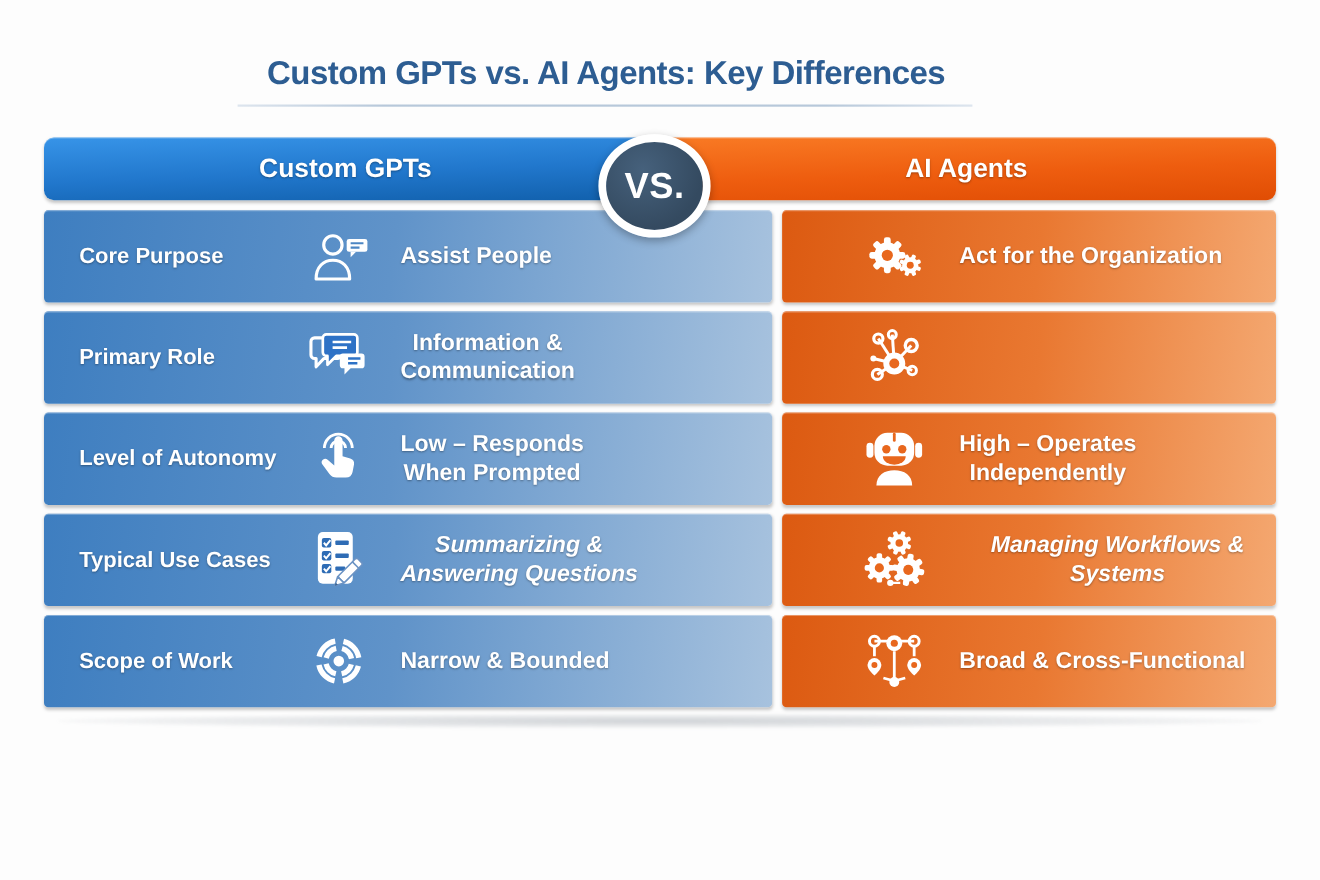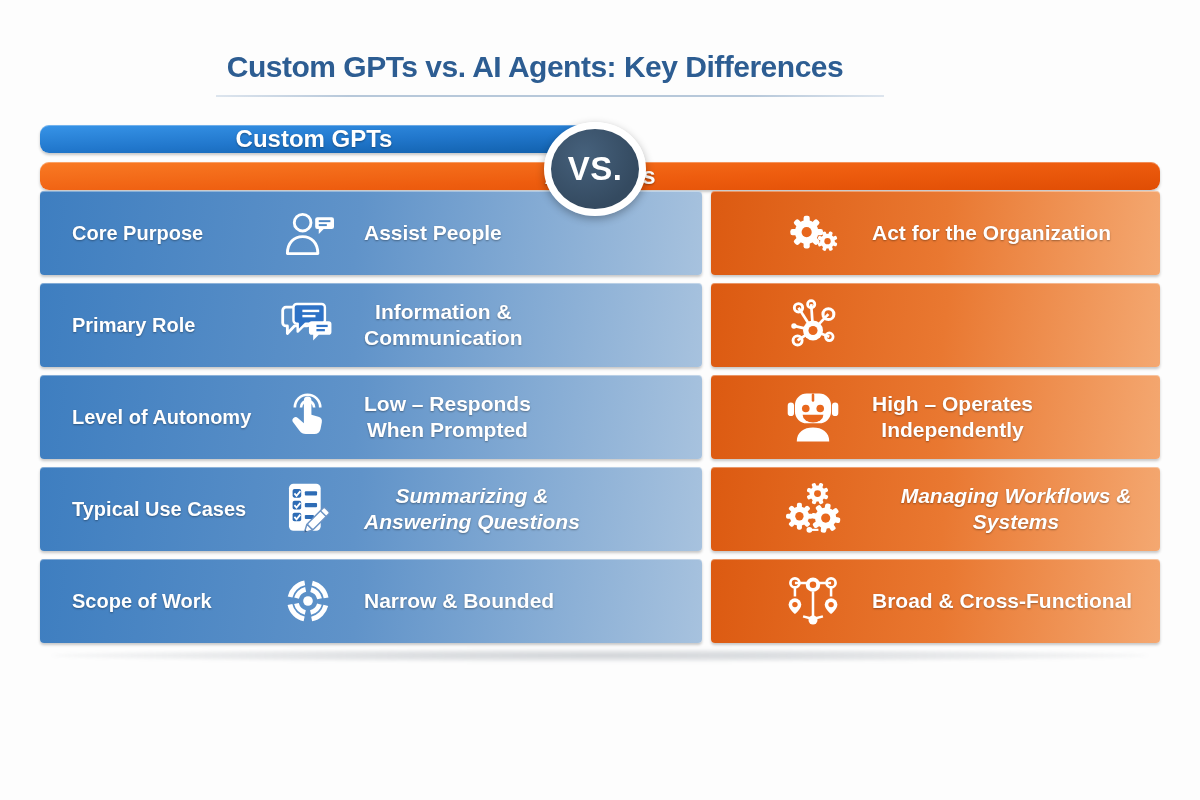--- a/index.html
+++ b/index.html
@@ -1,29 +1,29 @@
 <!DOCTYPE html>
 <html><head>
 <meta charset="utf-8">
 <style>
   html,body{margin:0;padding:0;}
   body{
     width:1200px;height:800px;background:#fdfdfd;position:relative;overflow:hidden;
     font-family:"Liberation Sans", sans-serif;
   }
   .title{
-    position:absolute;top:50px;left:535px;transform:translateX(-50%);
+    position:absolute;top:50px;left:551px;transform:translateX(-50%);
     font-size:30px;font-weight:bold;color:#2d5d92;letter-spacing:-0.5px;white-space:nowrap;
   }
   .title-underline{
     position:absolute;top:95px;left:216px;width:668px;height:2px;
     background:linear-gradient(to right,#dde5ee,#b7c8da 20%,#b7c8da 80%,#dde5ee);
   }
   .table{position:absolute;left:40px;top:125px;width:1120px;}
-  .header-row{display:flex;gap:9px;height:57px;margin-bottom:9px;flex-direction:column;}
+  .header-row{display:flex;gap:9px;height:57px;margin-bottom:9px;}
   .header{
     border-radius:9px;display:flex;align-items:center;justify-content:center;
     color:#fff;font-size:24px;font-weight:bold;text-shadow:0 1px 2px rgba(0,0,0,.35);
     box-shadow:0 2px 3px rgba(0,0,0,.22), inset 0 1px 0 rgba(255,255,255,.3);
   }
   .header.blue{width:548px;background:linear-gradient(178deg,#3794e8 0%,#2177cc 55%,#1160ac 100%);}
   .header.orange{flex:1;background:linear-gradient(178deg,#f97a24 0%,#ee5d0f 55%,#e04d04 100%);}
   .vs-badge{
     position:absolute;left:555px;top:44px;transform:translate(-50%,-50%);
     width:88px;height:80px;border-radius:50%;background:radial-gradient(circle at 38% 32%,#46617c,#344a60 70%);

